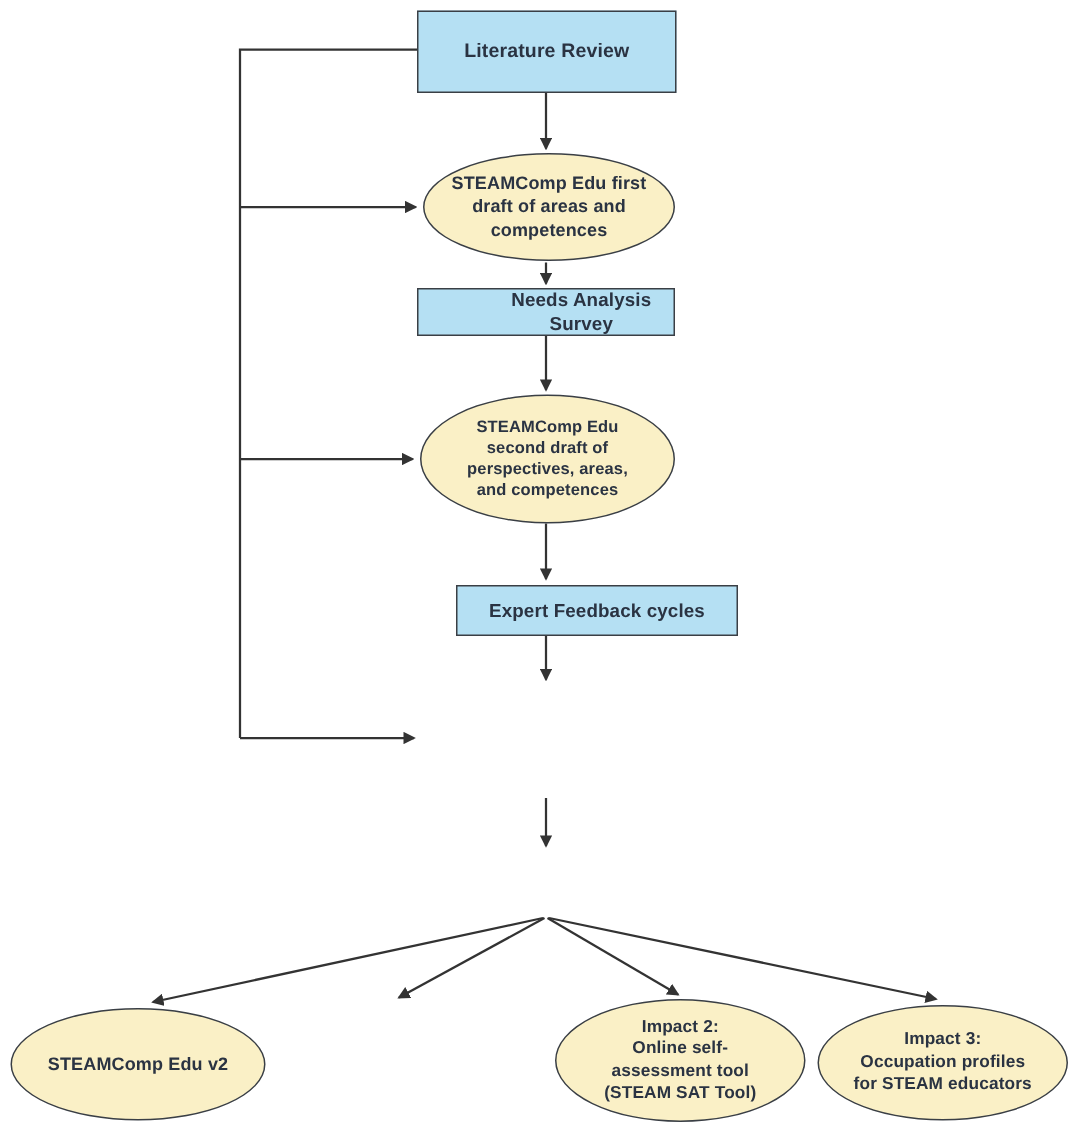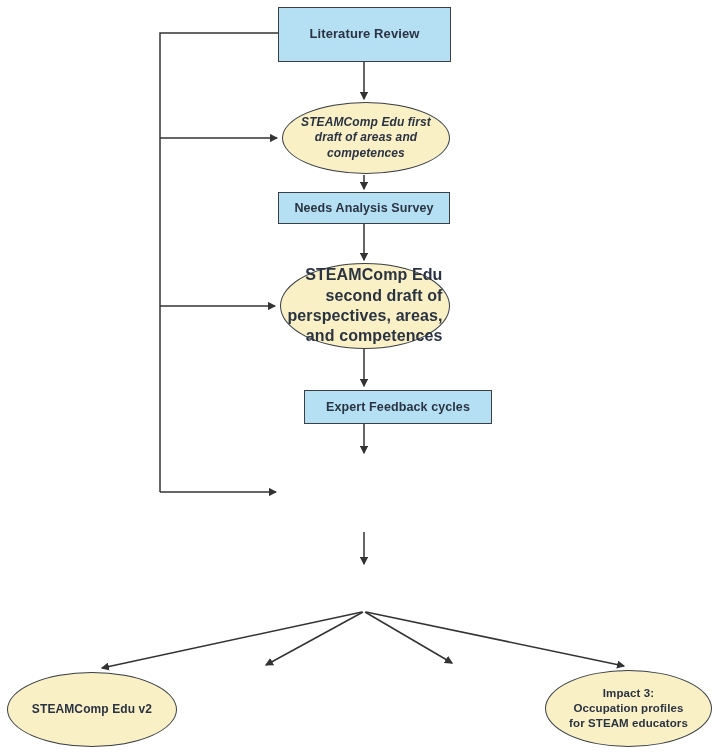--- a/index.html
+++ b/index.html
@@ -69,36 +69,40 @@
     <line x1="160" y1="492" x2="276" y2="492" marker-end="url(#arr)"></line>
 
     <line x1="362" y1="612" x2="102" y2="668" marker-end="url(#arr)"></line>
     <line x1="363" y1="612" x2="266" y2="665" marker-end="url(#arr)"></line>
     <line x1="365" y1="612" x2="452" y2="663" marker-end="url(#arr)"></line>
     <line x1="366" y1="612" x2="624" y2="666" marker-end="url(#arr)"></line>
   </svg>
 
   <div class="node process" style="left:278px; top:7px;  width:173px; height:55px; font-size:13px;">Literature Review</div>
 
-  <div class="node terminal" style="left:282px; top:102px; width:168px; height:72px; font-size:12px;font-style:italic;">STEAMComp Edu first
+  <div class="node terminal" style="left:282px; top:102px; width:168px; height:72px; font-size:12px;">STEAMComp Edu first
 draft of areas and
 competences</div>
 
-  <div class="node process" style="left:278px; top:192px; width:172px; height:32px; font-size:12.5px;">Needs Analysis Survey</div>
+  <div class="node process" style="left:278px; top:192px; width:172px; height:32px; font-size:12.5px;padding-left:47px;">Needs Analysis Survey</div>
 
-  <div class="node terminal" style="left:280px; top:263px; width:170px; height:86px; font-size:16px;text-align:right;">STEAMComp Edu
+  <div class="node terminal" style="left:280px; top:263px; width:170px; height:86px; font-size:11px;">STEAMComp Edu
 second draft of
 perspectives, areas,
 and competences</div>
 
   <div class="node process" style="left:280px; top:390px; width:188px; height:34px; font-size:12.5px;margin-left:24px;">Expert Feedback cycles</div>
 
 
 
   <div class="node terminal" style="left:7px;   top:672px; width:170px; height:75px; font-size:12px;">STEAMComp Edu v2</div>
 
 
+  <div class="node terminal" style="left:370px; top:666px; width:167px; height:82px; font-size:11.5px;">Impact 2:
+Online self-
+assessment tool
+(STEAM SAT Tool)</div>
 
   <div class="node terminal" style="left:545px; top:670px; width:167px; height:77px; font-size:11.5px;">Impact 3:
 Occupation profiles
 for STEAM educators</div>
 
 </div>
 
 </body></html>

